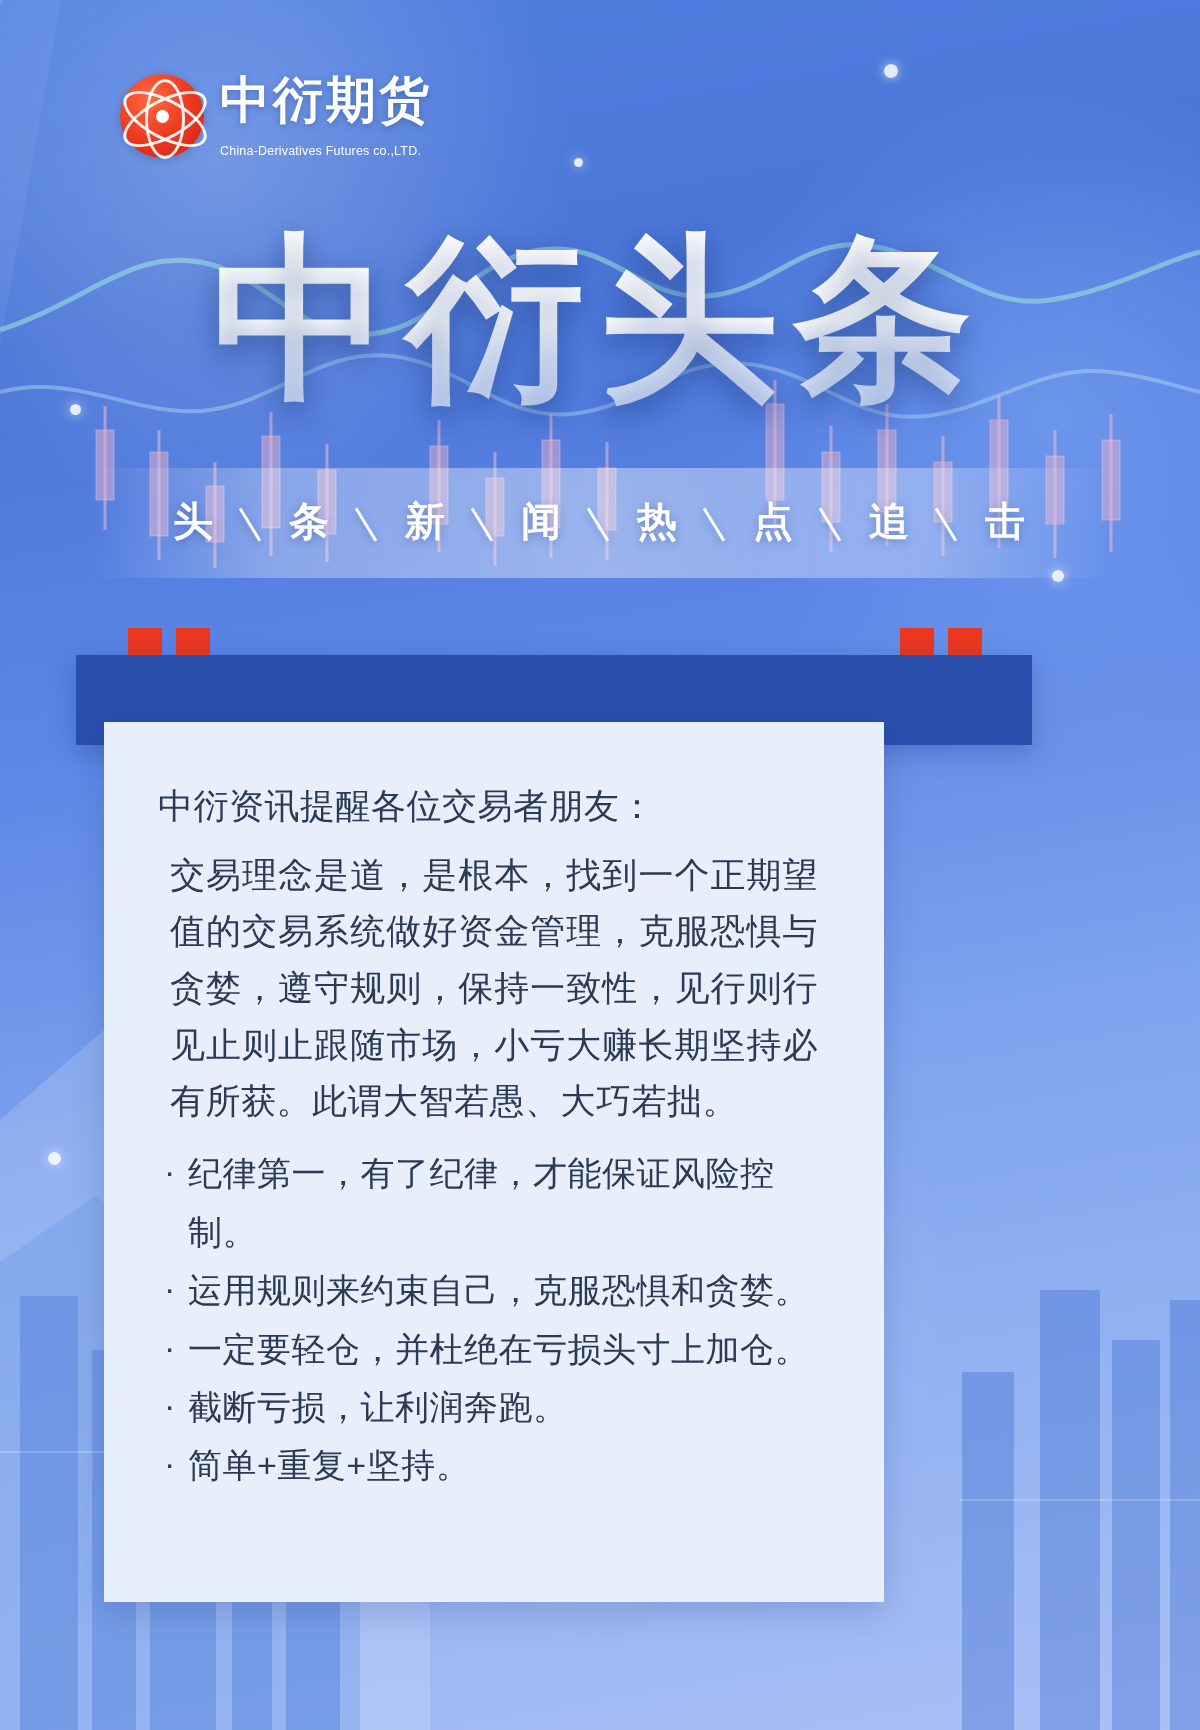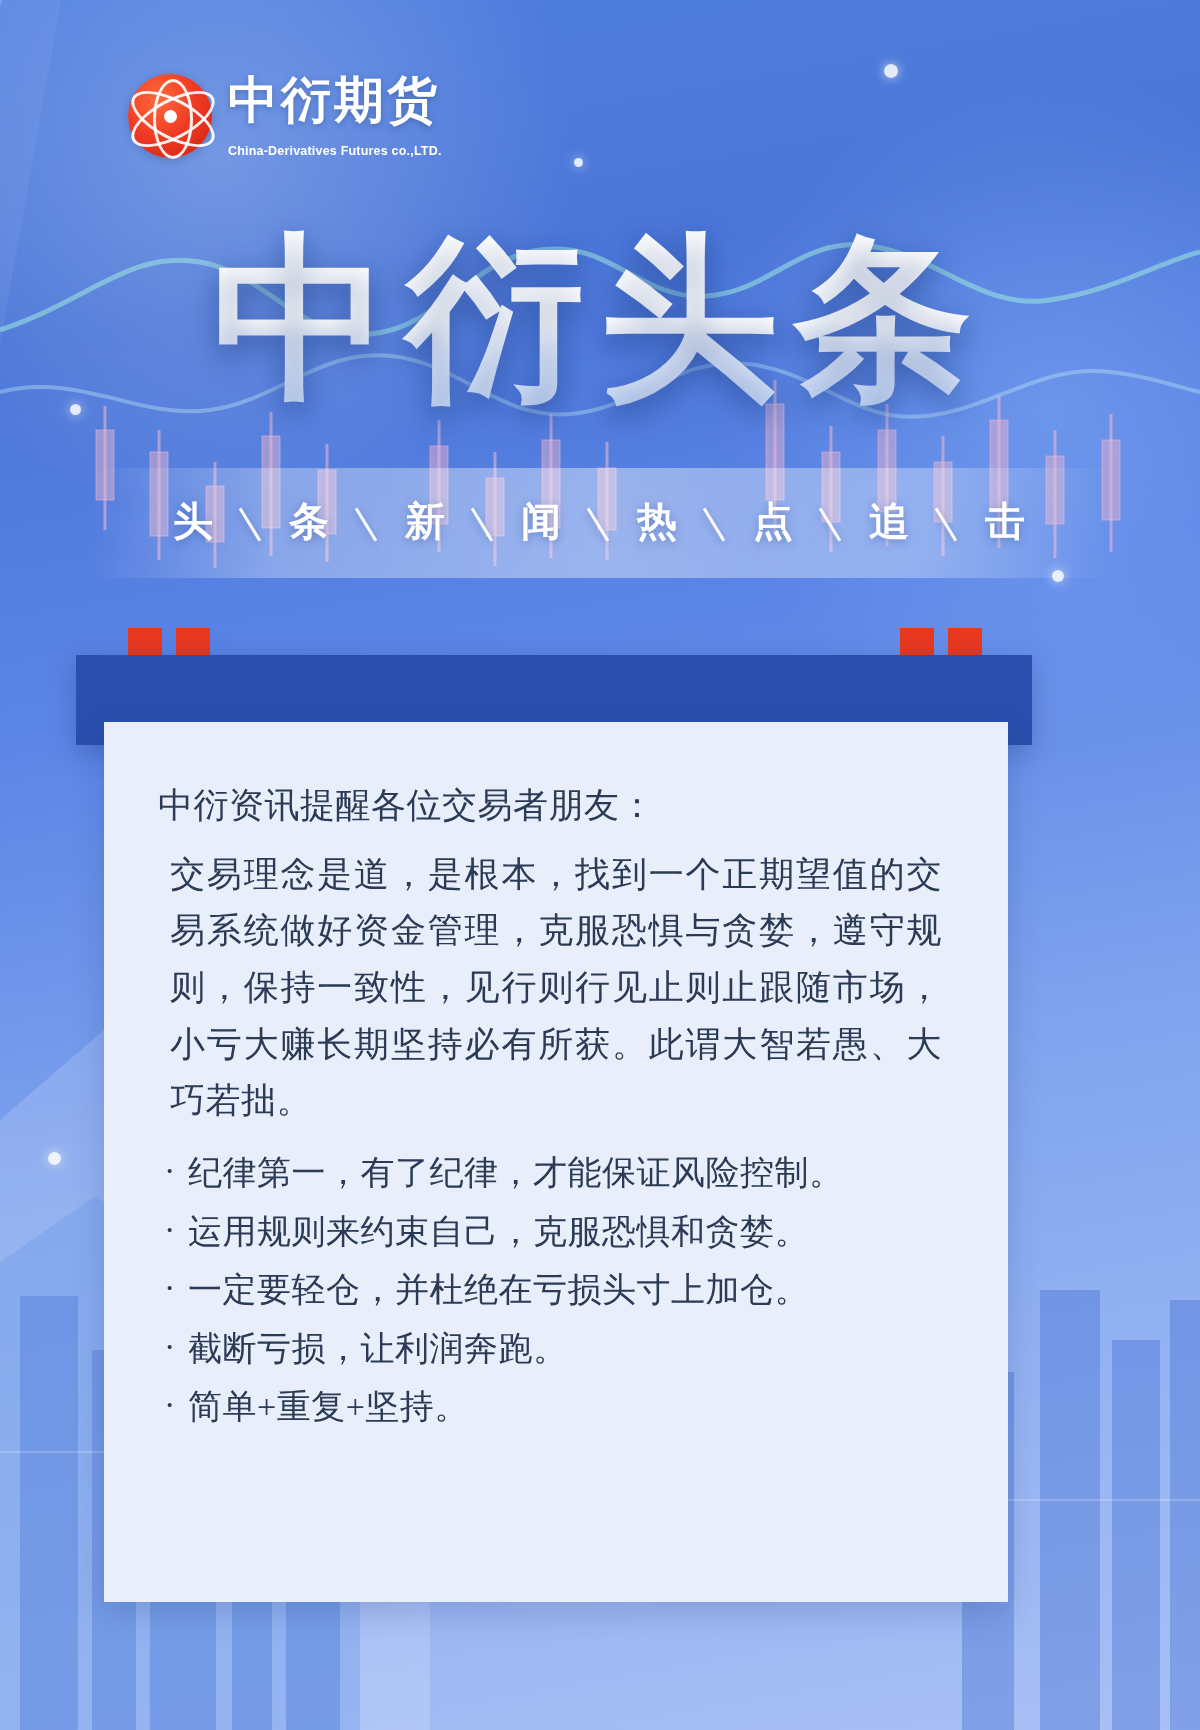--- a/index.html
+++ b/index.html
@@ -63,21 +63,21 @@
   .svg-layer {
     position: absolute;
     left: 0; top: 0;
     width: 1200px; height: 1730px;
     pointer-events: none;
   }
 
   
   .logo-wrap {
     position: absolute;
-    left: 128px;
+    left: 120px;
     top: 74px;
     display: flex;
     align-items: center;
     gap: 16px;
   }
   .logo-mark {
     position: relative;
     width: 84px;
     height: 84px;
     border-radius: 50%;
@@ -107,21 +107,21 @@
   .logo-cn {
     font-size: 50px;
     font-weight: 700;
     color: #ffffff;
     letter-spacing: 3px;
     text-shadow: 0 2px 6px rgba(20,50,110,.35);
   }
   .logo-en {
     margin-top: 20px;
     font-size: 12.5px;
-    font-weight: 700;
+    font-weight: 400;
     color: #ffffff;
     letter-spacing: .2px;
   }
 
   
   .headline {
     position: absolute;
     left: 0; right: 0;
     top: 230px;
     text-align: center;
@@ -185,27 +185,26 @@
   }
   .tab.t1 { left: 128px; }
   .tab.t2 { left: 176px; }
   .tab.t3 { left: 900px; }
   .tab.t4 { left: 948px; }
 
   .card {
     position: absolute;
     left: 104px;
     top: 722px;
-    width: 904px;
+    width: 780px;
     min-height: 880px;
     background: #e9eefb;
     box-shadow: 0 10px 30px rgba(25,50,115,.20);
     padding: 56px 54px 80px 54px;
     box-sizing: border-box;
-    font-family: Liberation Serif, serif;
   }
   .card p.lead {
     margin: 0 0 4px 0;
     color: #2b3a55;
     font-size: 35px;
     line-height: 1.62;
     letter-spacing: .5px;
     text-align: justify;
   }
   .card p.body {

